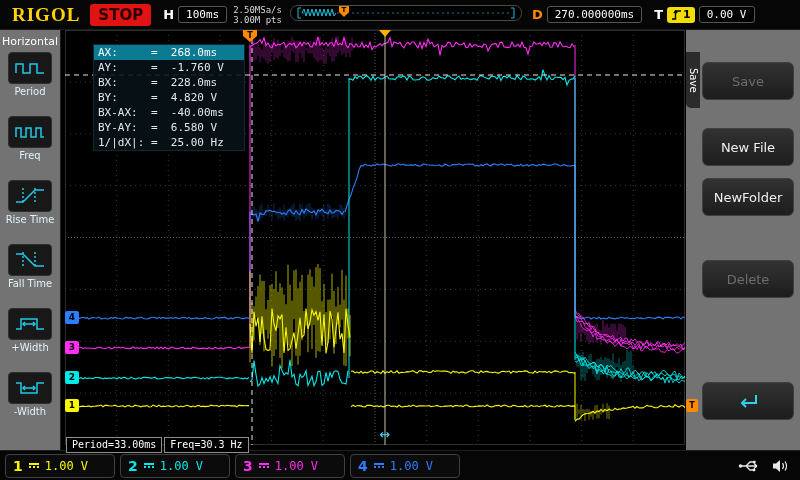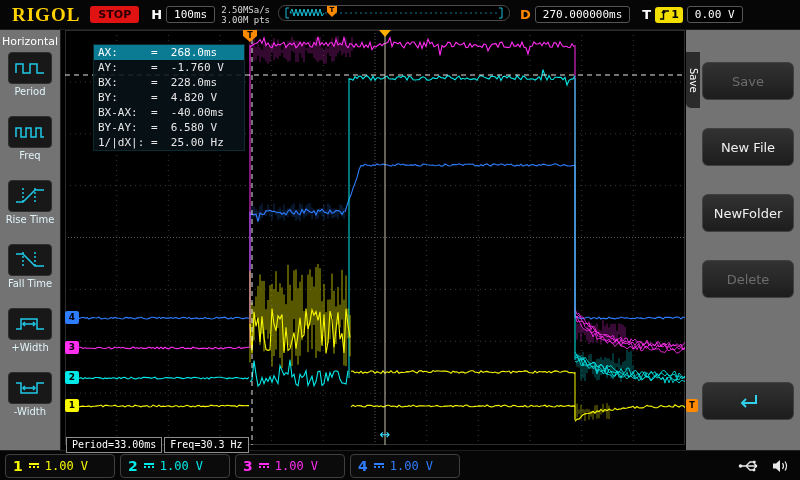--- a/index.html
+++ b/index.html
@@ -5,21 +5,21 @@
   html,body{margin:0;padding:0;background:#000;}
   .screen{position:relative;width:800px;height:480px;background:#000;overflow:hidden;
           font-family:"DejaVu Sans",sans-serif;}
 
   
   .topbar{position:absolute;left:0;top:0;width:800px;height:30px;background:#060606;
           border-bottom:1px solid #1c1c1c;display:flex;align-items:center;
           padding:0 12px;box-sizing:border-box;}
   .logo{color:#ffd200;font-weight:bold;font-size:19px;letter-spacing:1px;
         font-family:"Liberation Serif",serif;}
-  .stop{margin-left:10px;background:#e01212;color:#2c0000;font-weight:bold;font-size:11px;
+  .stop{margin-left:10px;background:#e01212;color:#2c0000;font-weight:bold;font-size:15px;
         padding:2px 8px;border-radius:3px;}
   .hgroup,.dgroup,.tgroup{display:flex;align-items:center;gap:4px;}
   .hgroup{margin-left:12px;}
   .hlabel{color:#fff;font-weight:bold;font-size:13px;}
   .tbox{border:1px solid #555;background:#000;color:#fff;border-radius:3px;
         font-family:"DejaVu Sans Mono",monospace;font-size:11px;padding:1px 7px;white-space:nowrap;}
   .srate{margin-left:6px;color:#d8d8d8;font-size:9px;line-height:10px;
          font-family:"DejaVu Sans Mono",monospace;}
   .posbar{margin-left:8px;}
   .dgroup{margin-left:10px;}
@@ -276,21 +276,21 @@
     <span class="measbox">Freq=30.3 Hz</span>
   </div>
 
   <div class="trigright">T</div>
 
   <div class="rightbar">
     <div class="savetab">Save</div>
     <div id="right-buttons">
         <div class="rbtn disabled" style="top: 32px;">Save</div>
         <div class="rbtn" style="top: 98px;">New File</div>
-        <div class="rbtn" style="top: 164px;">NewFolder</div>
+        <div class="rbtn" style="top: 148px;">NewFolder</div>
         <div class="rbtn disabled" style="top: 230px;">Delete</div>
         <div class="rbtn" style="top: 352px;">
           <svg width="26" height="18" viewBox="0 0 26 18" fill="none" stroke="#2fd2ea" stroke-width="2">
             <path d="M21,3 V11 H7"></path>
             <polyline points="11,7 7,11 11,15"></polyline>
           </svg>
         </div>
       </div>
   </div>
 

